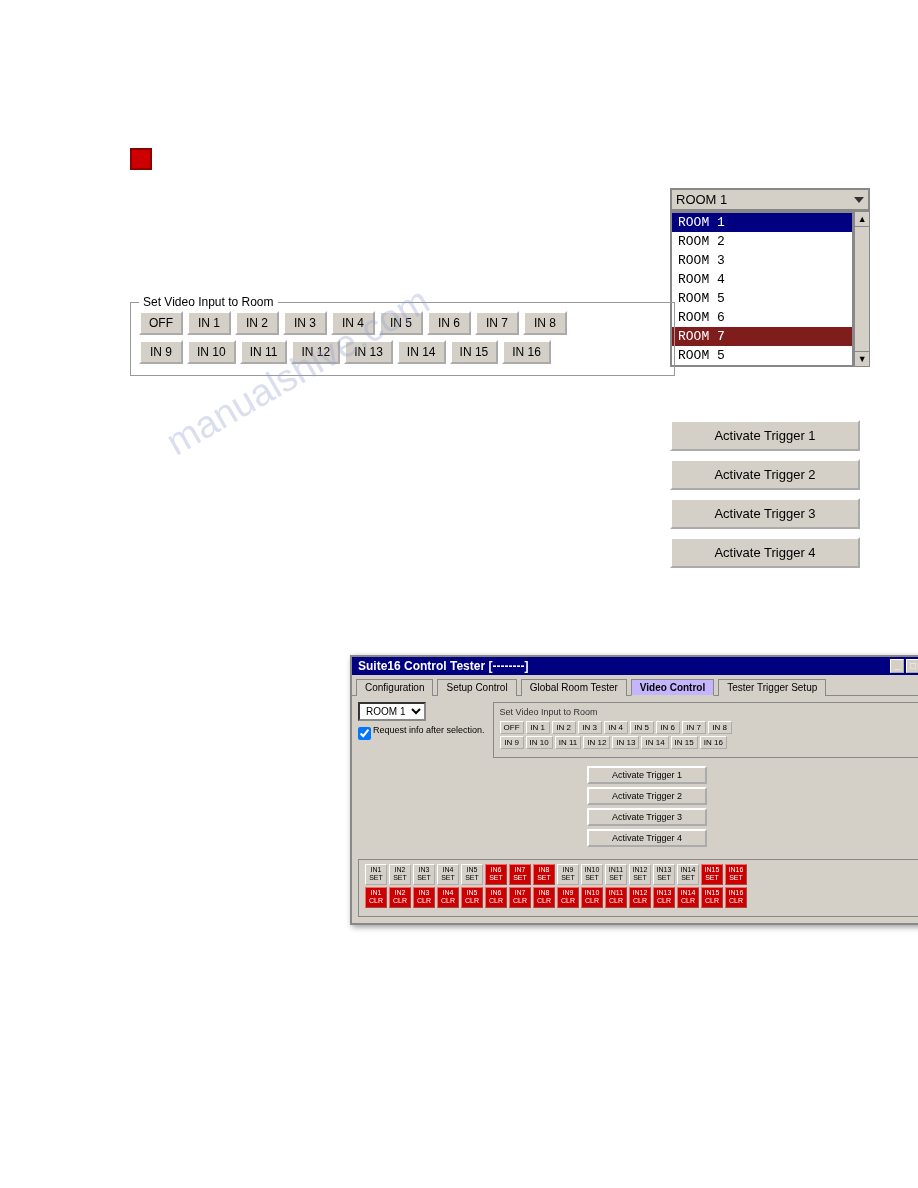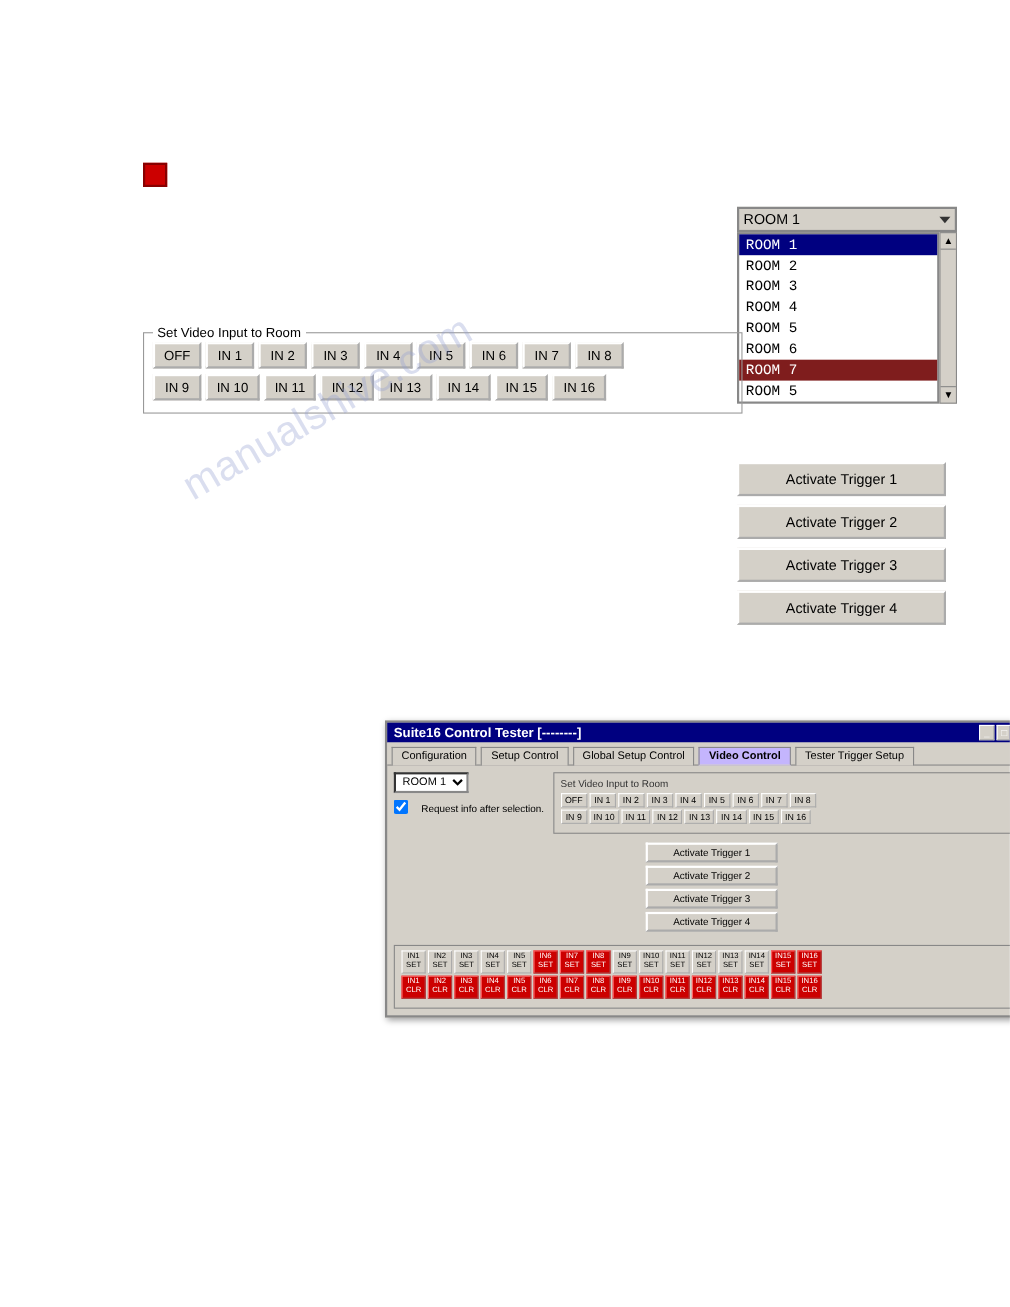--- a/index.html
+++ b/index.html
@@ -224,22 +224,22 @@
     .small-room-dropdown {
       width: 68px;
       font-size: 10px;
       border: 2px inset #888;
       background: #fff;
       padding: 1px 2px;
     }
 
     .small-checkbox-row {
       display: flex;
-      align-items: flex-end;
-      gap: 12px;
+      align-items: flex-start;
+      gap: 2px;
       font-size: 10px;
     }
 
     .small-video-panel {
       border: 1px solid #888;
       padding: 4px 6px 6px 6px;
       background: #d4d0c8;
       flex: 1;
     }
 
@@ -420,21 +420,21 @@
     <div class="titlebar-controls">
       <div class="titlebar-btn">_</div>
       <div class="titlebar-btn">□</div>
       <div class="titlebar-btn">✕</div>
     </div>
   </div>
 
   <div class="small-tabs">
     <div class="small-tab">Configuration</div>
     <div class="small-tab">Setup Control</div>
-    <div class="small-tab">Global Setup Control</div>
+    <div class="small-tab">Global Room Tester</div>
     <div class="small-tab active">Video Control</div>
     <div class="small-tab">Tester Trigger Setup</div>
   </div>
 
   <div class="small-window-body">
 
     <div class="small-window-row1">
 
       <div class="small-left">
         <div class="small-room-select">

